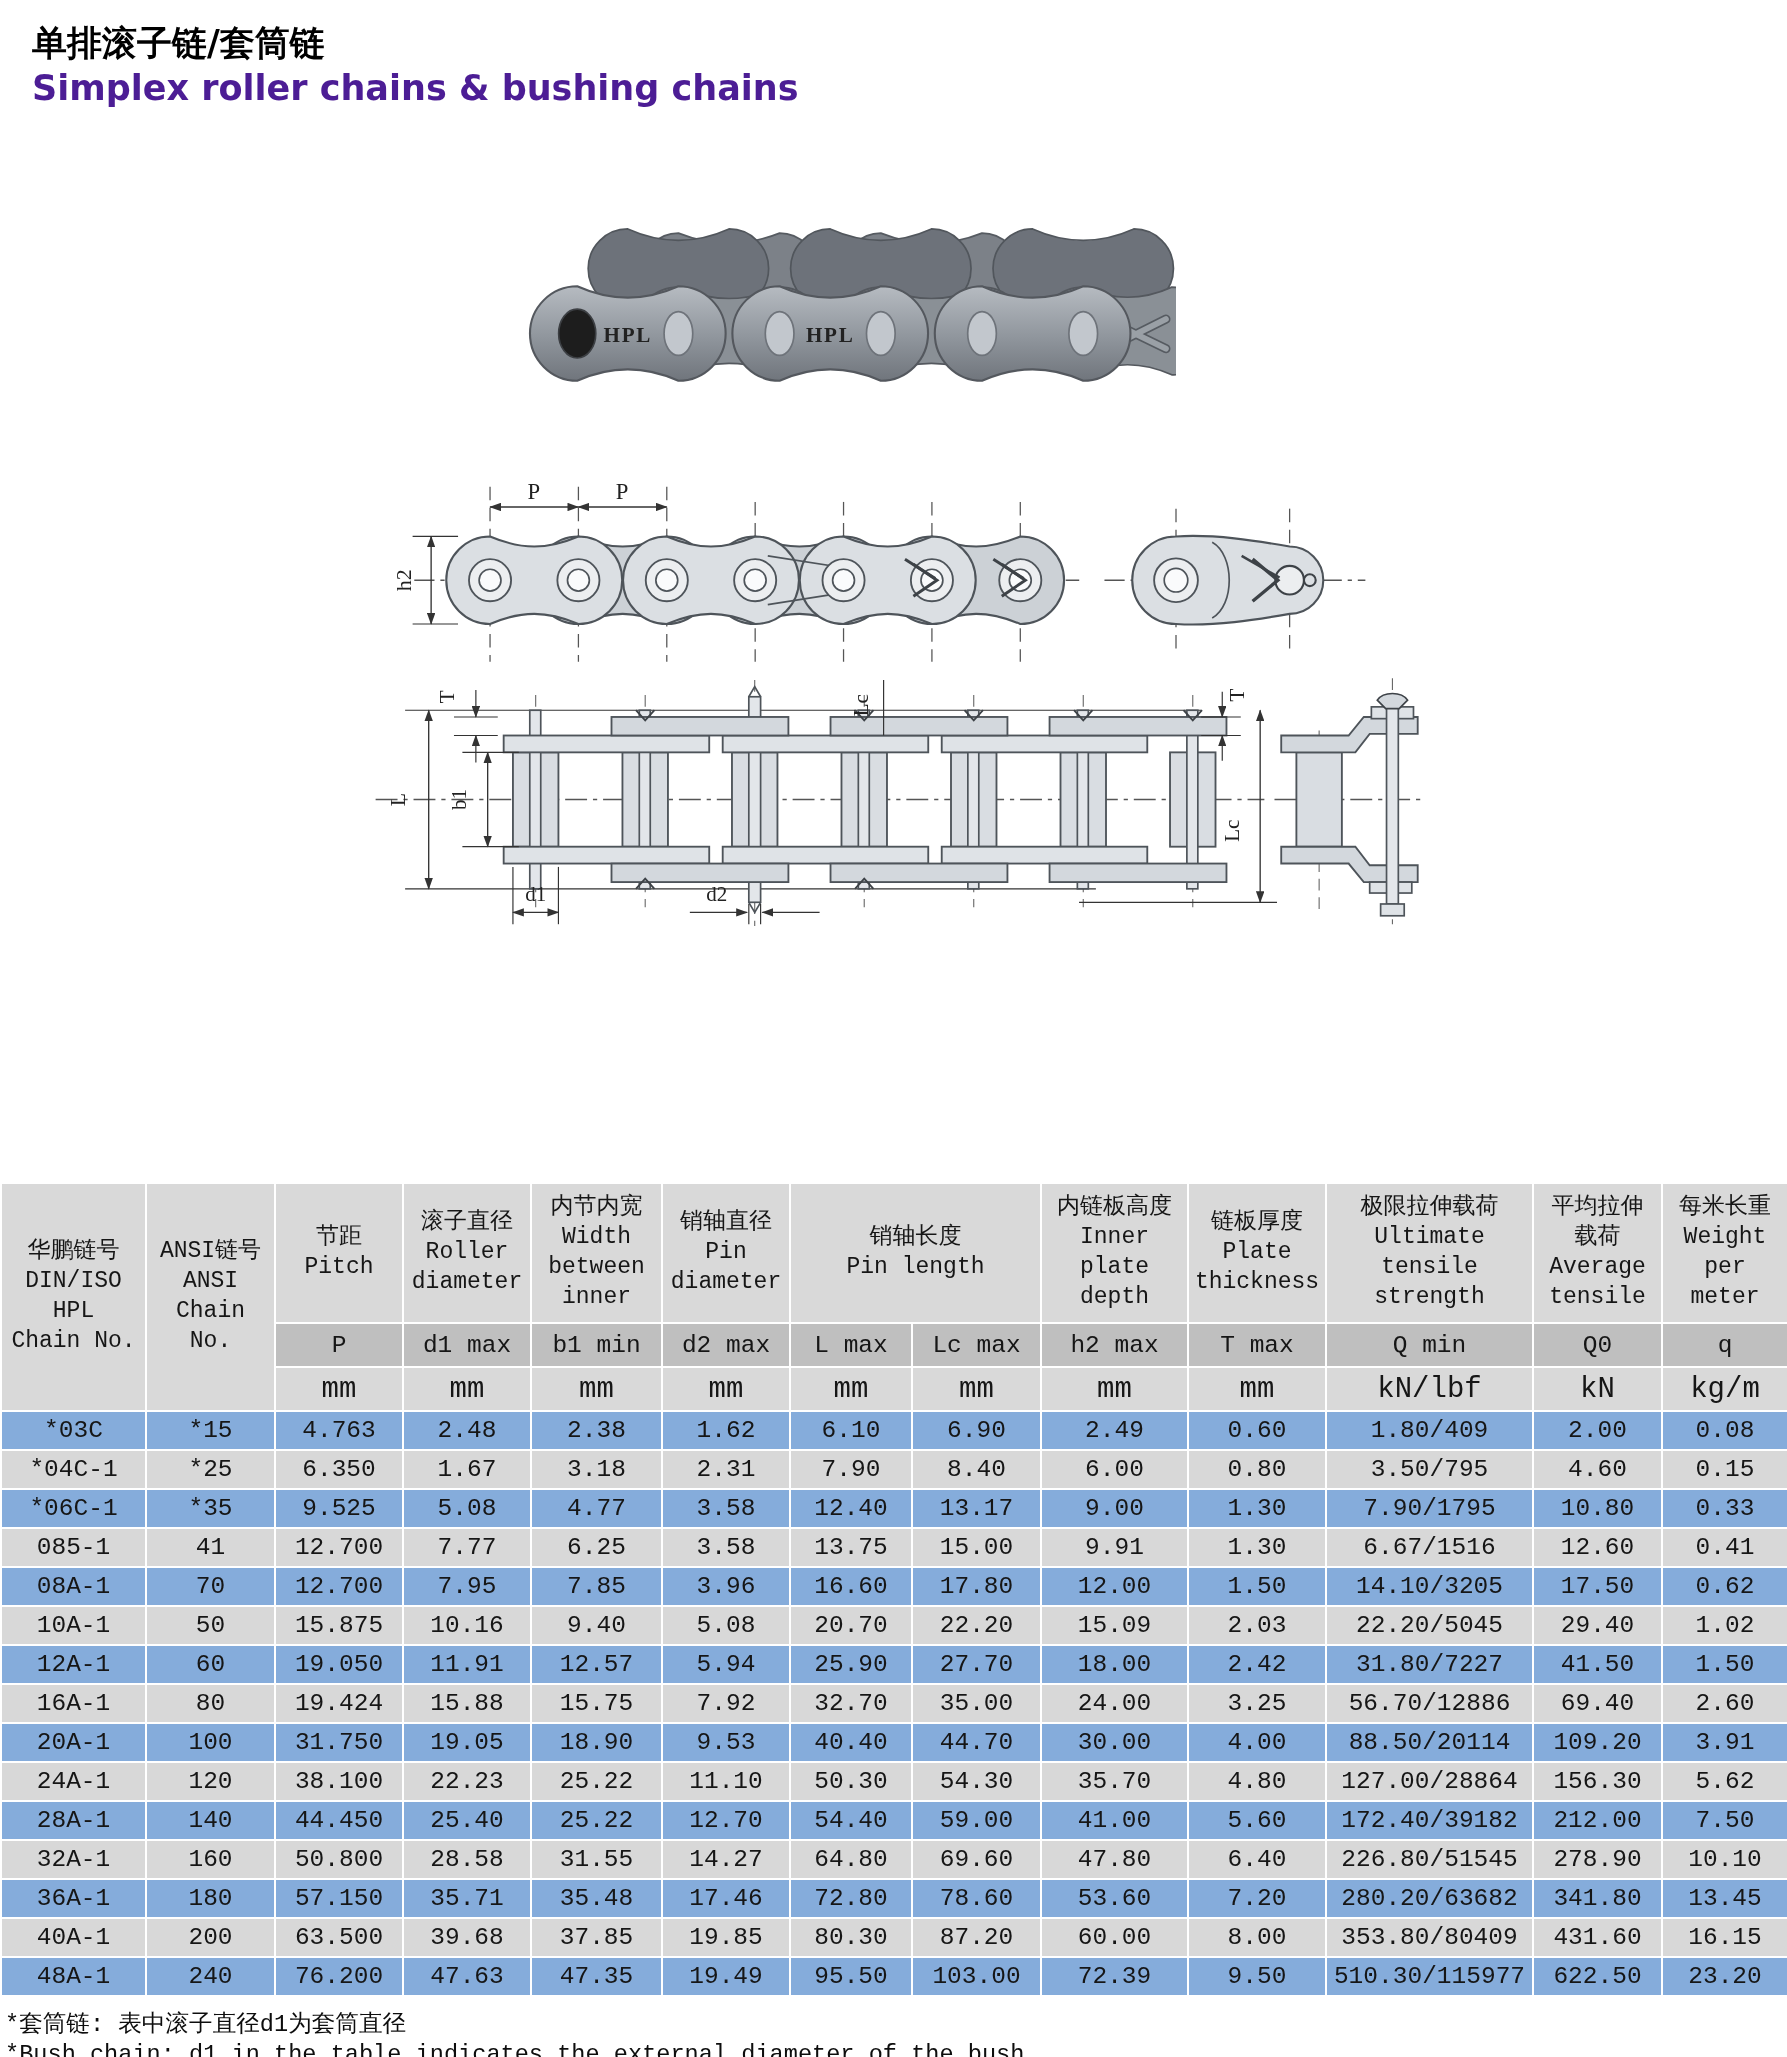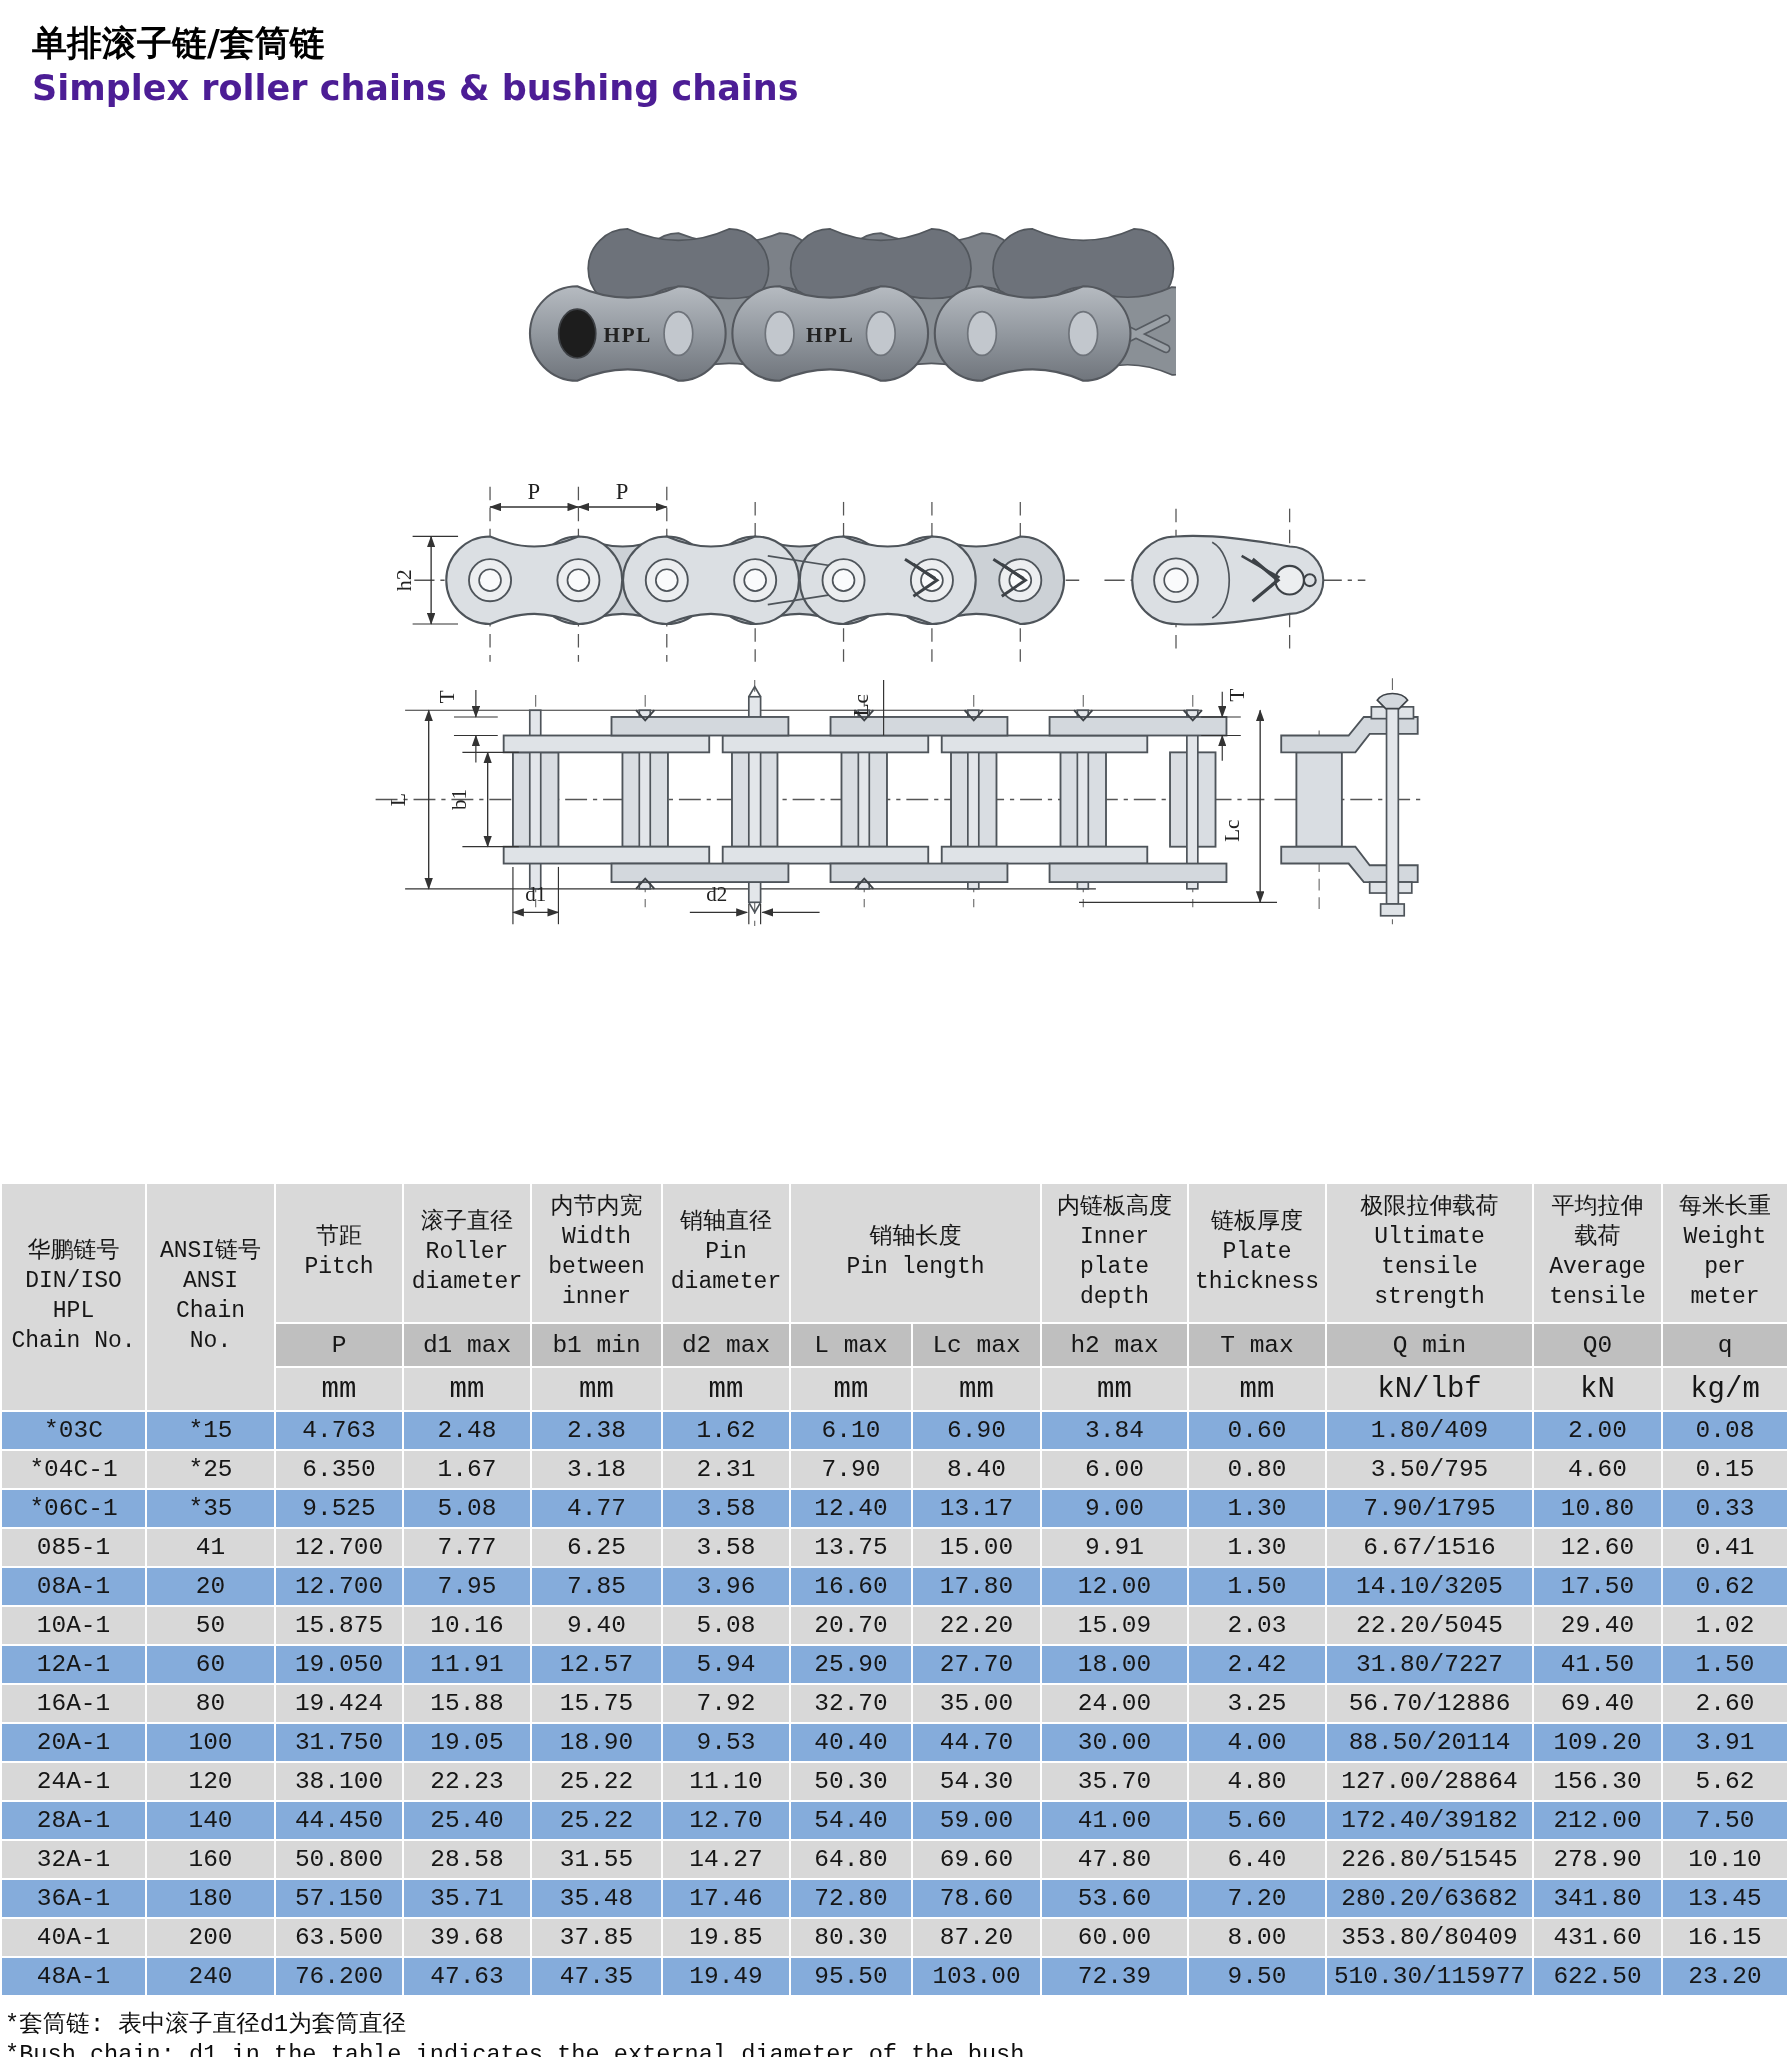--- a/index.html
+++ b/index.html
@@ -406,21 +406,21 @@
     <tbody>
         <tr class="row-blue">
           <td>*03C</td>
           <td>*15</td>
           <td>4.763</td>
           <td>2.48</td>
           <td>2.38</td>
           <td>1.62</td>
           <td>6.10</td>
           <td>6.90</td>
-          <td>3.84</td>
+          <td>2.49</td>
           <td>0.60</td>
           <td>1.80/409</td>
           <td>2.00</td>
           <td>0.08</td>
         </tr>
         <tr class="row-grey">
           <td>*04C-1</td>
           <td>*25</td>
           <td>6.350</td>
           <td>1.67</td>
@@ -459,21 +459,21 @@
           <td>13.75</td>
           <td>15.00</td>
           <td>9.91</td>
           <td>1.30</td>
           <td>6.67/1516</td>
           <td>12.60</td>
           <td>0.41</td>
         </tr>
         <tr class="row-blue">
           <td>08A-1</td>
-          <td>20</td>
+          <td>70</td>
           <td>12.700</td>
           <td>7.95</td>
           <td>7.85</td>
           <td>3.96</td>
           <td>16.60</td>
           <td>17.80</td>
           <td>12.00</td>
           <td>1.50</td>
           <td>14.10/3205</td>
           <td>17.50</td>

